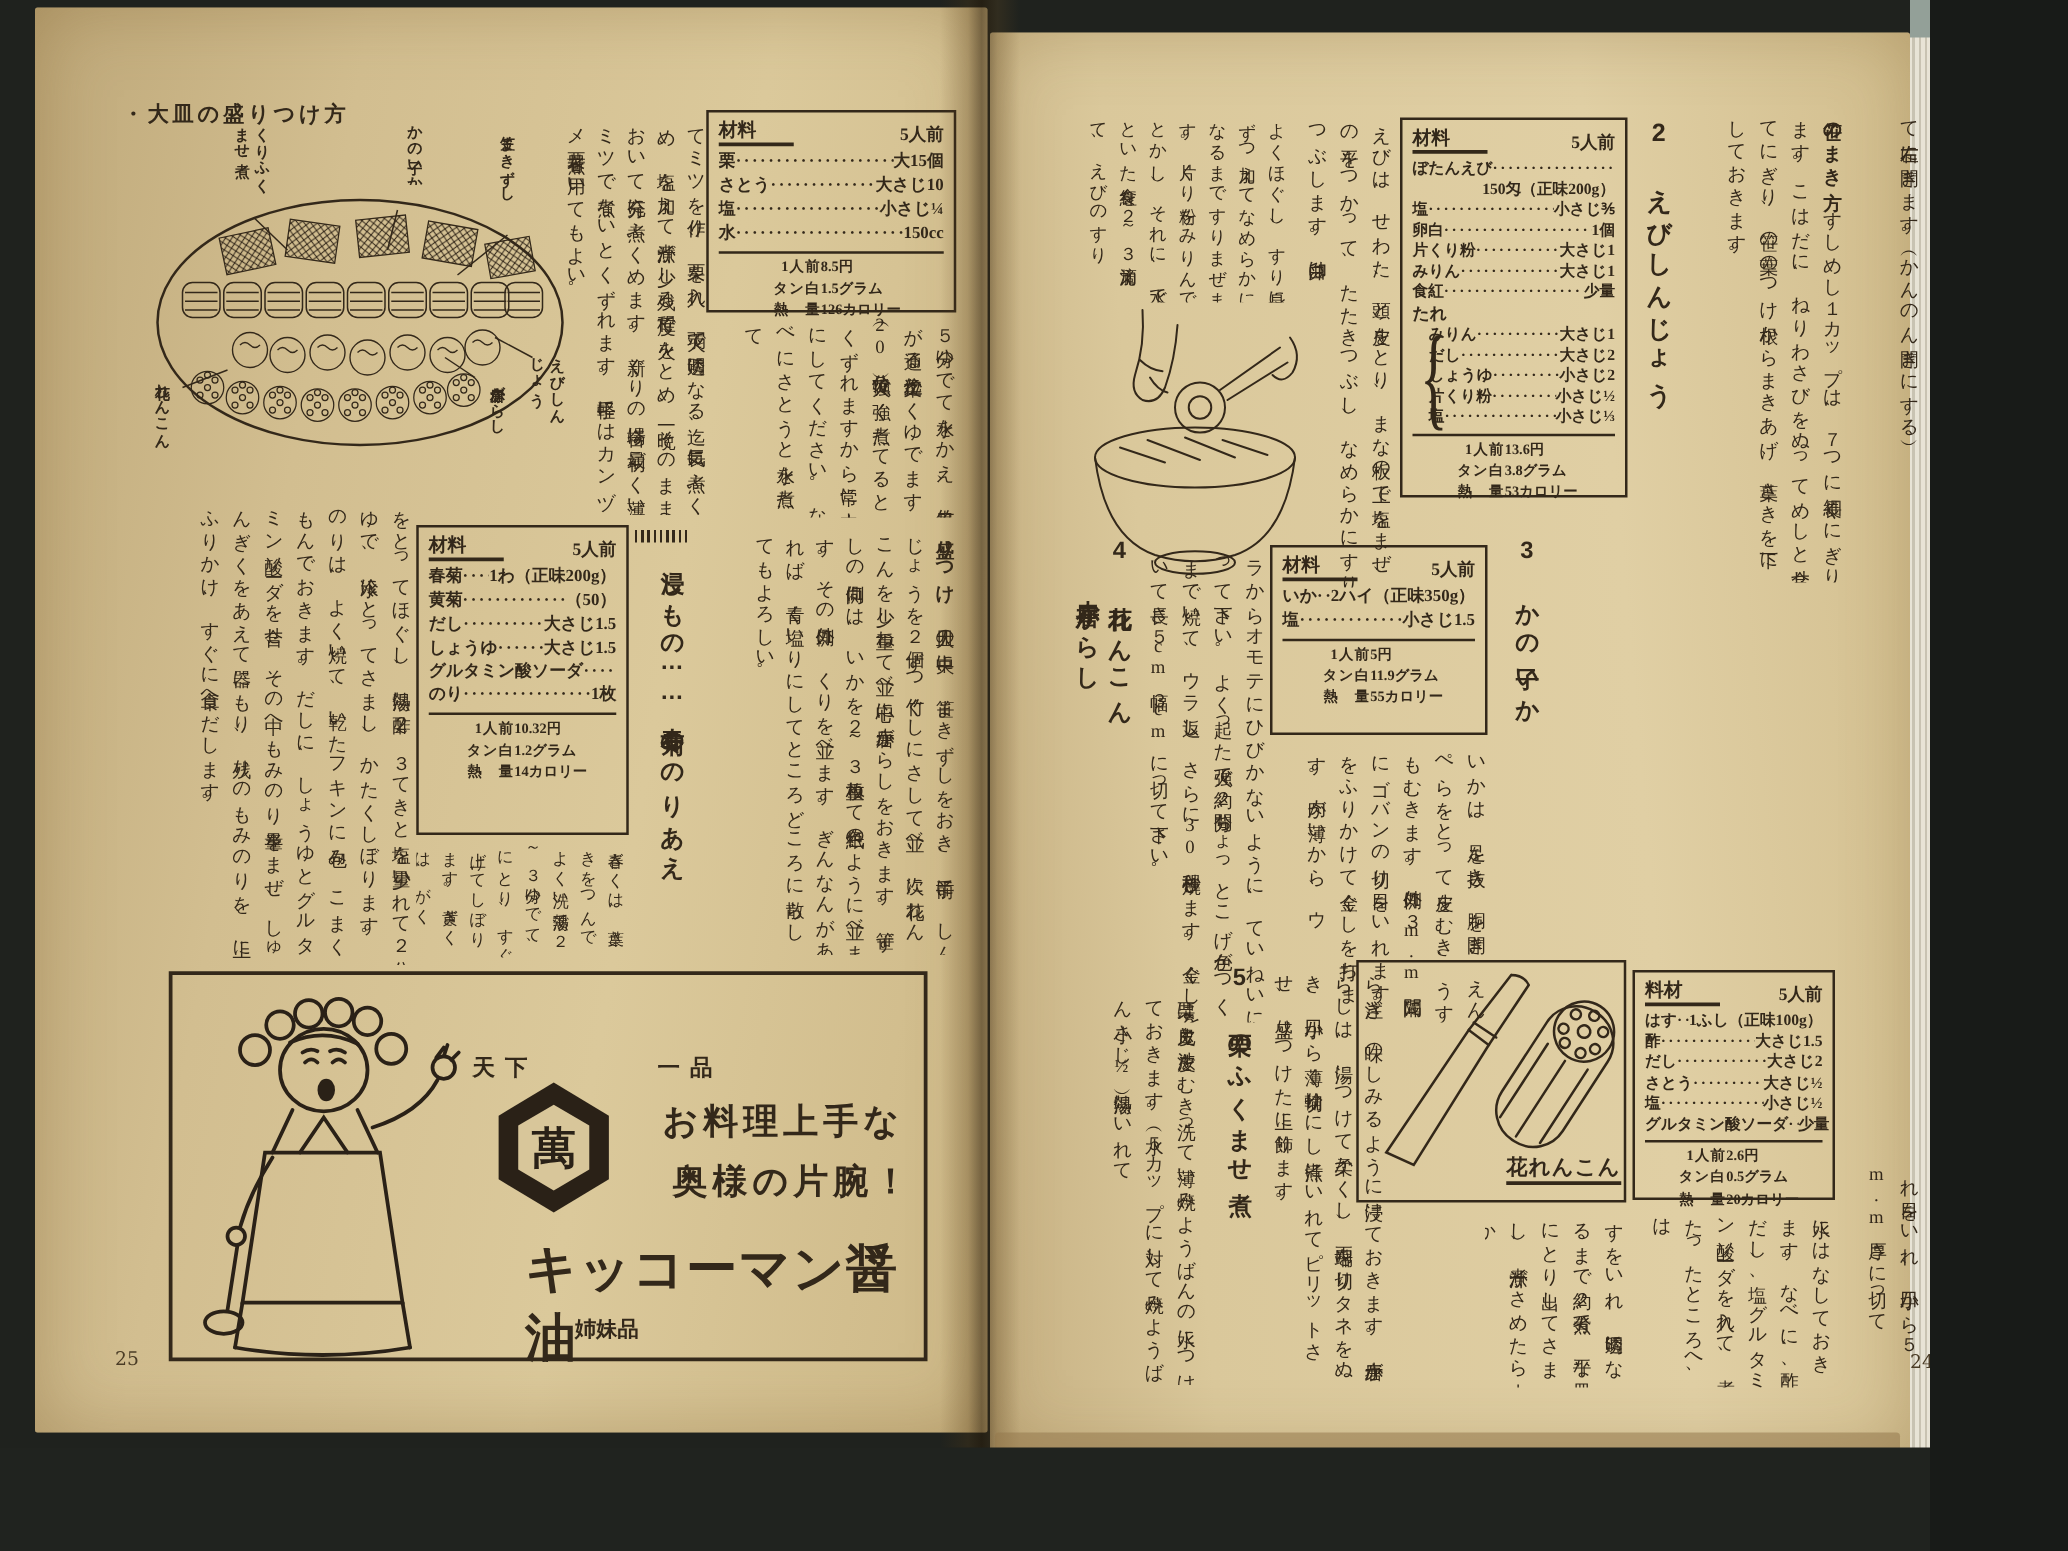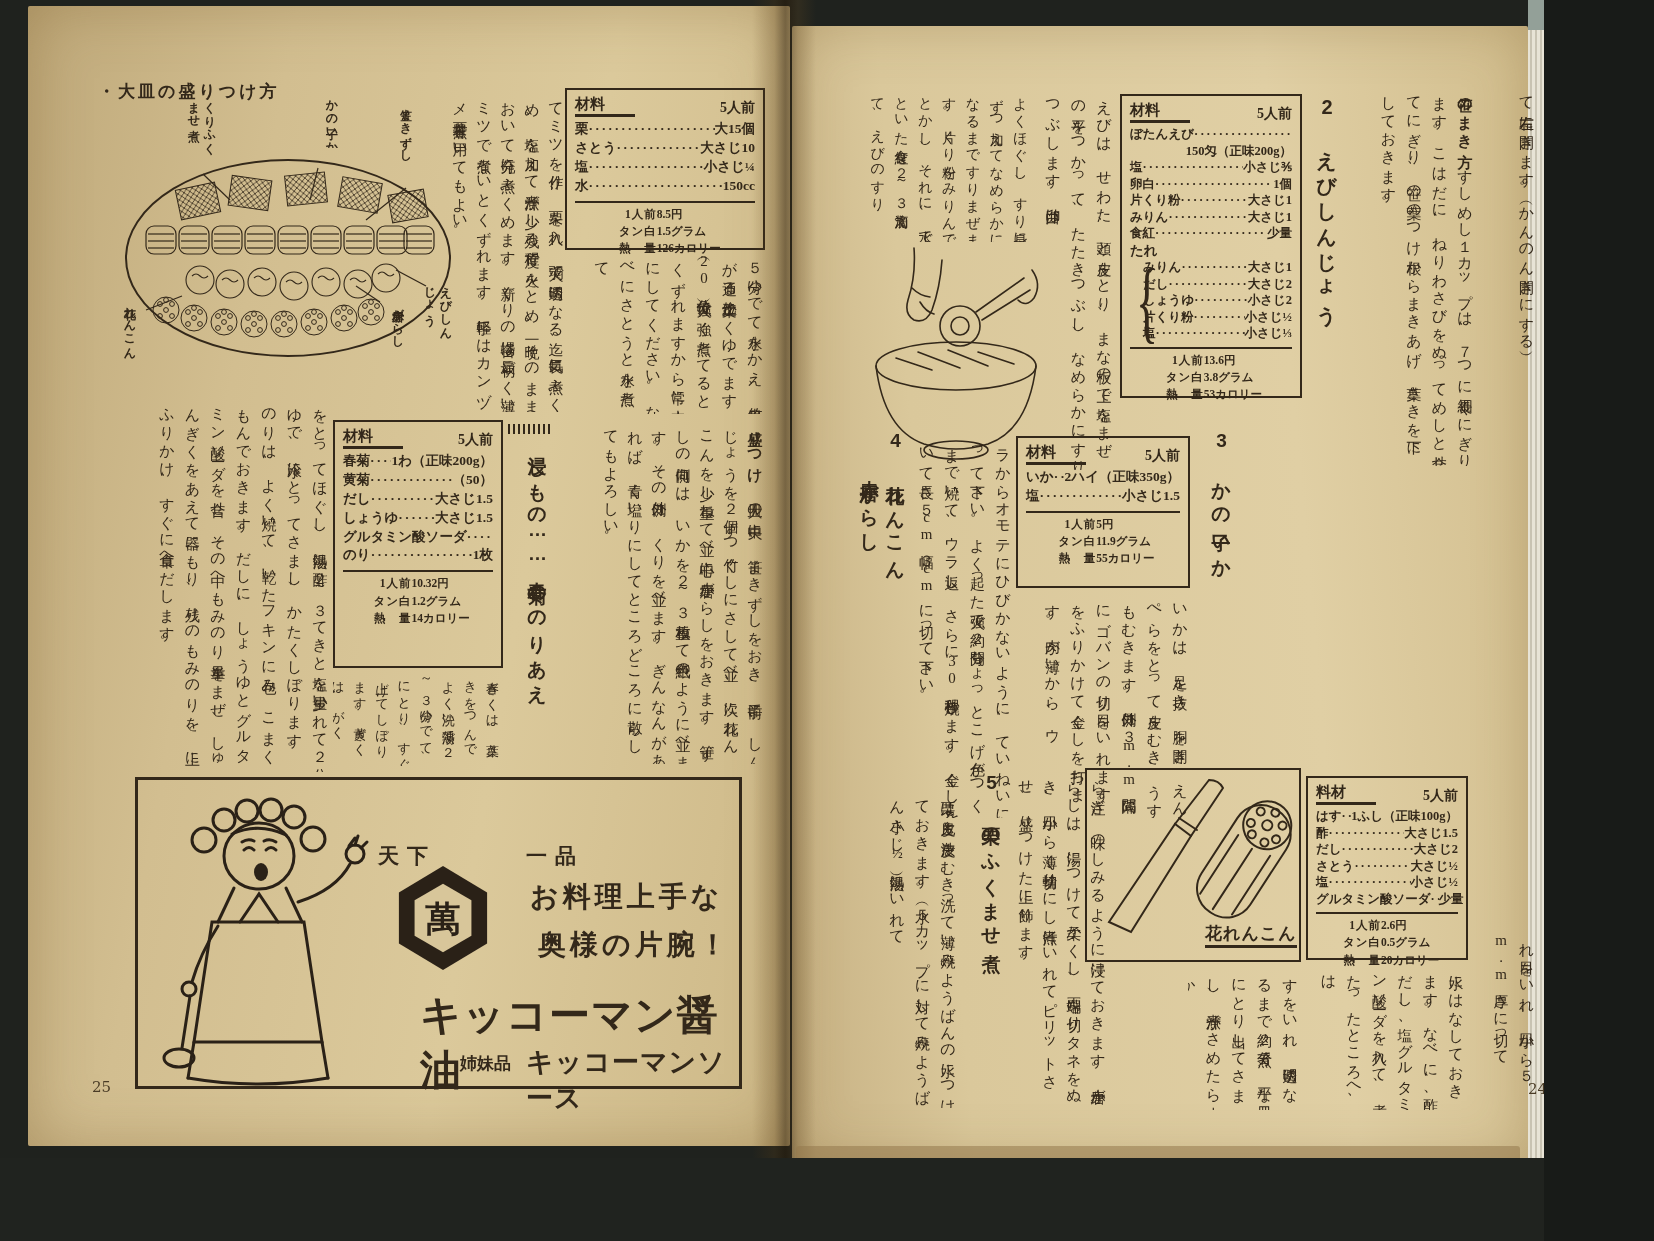--- a/index.html
+++ b/index.html
@@ -63,21 +63,21 @@
          font-weight:400;font-family:"Liberation Serif",serif;}
   .nut{border-top:2px solid var(--ink);margin-top:5px;padding:3px 2px 0 6px;}
   .nrow{display:flex;font-size:11.5px;font-weight:700;line-height:1.5;text-align:right;}
   .nl{width:44%;letter-spacing:1px;white-space:nowrap;}
   .nv{white-space:nowrap;}
   .sm .row{font-size:12.5px;line-height:1.32;}
 
   
   .ad{position:absolute;left:135px;top:777px;width:607px;height:312px;border:3.5px solid var(--ink);}
   .ad .inner{position:absolute;inset:0;}
-  .ad-slogan{position:absolute;font-family:"Liberation Sans",sans-serif;font-weight:700;font-size:21px;letter-spacing:8px;}
+  .ad-slogan{position:absolute;font-family:"Liberation Sans",sans-serif;font-weight:700;font-size:18px;letter-spacing:8px;}
   .ad-copy{position:absolute;font-size:28px;font-weight:600;letter-spacing:4px;font-family:"Liberation Serif",serif;}
   .ad-brand{position:absolute;font-family:"Liberation Sans",sans-serif;font-weight:800;font-size:41px;letter-spacing:1px;}
   .ad-sister-label{position:absolute;font-family:Liberation Serif, serif;font-weight:700;font-size:17px;}
   .ad-sister{position:absolute;font-family:"Liberation Sans",sans-serif;font-weight:800;font-size:27px;letter-spacing:1px;}
 
   
   .lotus-box{position:absolute;left:1085px;top:768px;width:216px;height:194px;border:2.5px solid var(--ink);}
   .lotus-label{position:absolute;left:118px;top:152px;font-family:"Liberation Sans",sans-serif;
                font-weight:800;font-size:17px;border-bottom:3px solid var(--ink);letter-spacing:1px;}
   svg{position:absolute;overflow:visible;}
@@ -338,21 +338,20 @@
       <div class="ad-slogan" style="left:388px;top:62px;font-family:Liberation Serif, serif;">一品</div>
       <svg style="left:256px;top:84px;" width="98" height="108" viewBox="0 0 100 110">
         <polygon points="50,2 95,29 95,81 50,108 5,81 5,29" fill="#2a2117"></polygon>
         <polygon points="50,20 79,37 79,73 50,90 21,73 21,37" fill="#d8c69a"></polygon>
         <text x="50" y="68" text-anchor="middle" font-size="36" font-weight="bold" fill="#2a2117" font-family="Liberation Serif, serif">萬</text>
       </svg>
       <div class="ad-copy" style="left:392px;top:98px;">お料理上手な</div>
       <div class="ad-copy" style="left:400px;top:146px;">奥様の片腕！</div>
       <div class="ad-brand" style="left:282px;top:208px;">キッコーマン醤油</div>
       <div class="ad-sister-label" style="left:322px;top:272px;">姉妹品</div>
-      <div class="ad-sister" style="left:388px;top:264px;">キッコーマンソース</div>
     </div>
   </div>
 
   <div class="pn" style="left:92px;top:1078px;">25</div>
 
   <div class="v vt" style="left:1482px;top:86px;width:82px;height:380px;">充分にまわったら、とり出し皮のまま身を中央から両側に包丁をいれて左右に開きます。（かんのん開きにする）</div>
   <div class="v vt" style="left:1348px;top:86px;width:130px;height:380px;">
     <b class="lead">笹のまき方</b><span>　すしめし１カップは、７つに細長くにぎります。こはだに、ねりわさびをぬってめしと合せてにぎり、笹の葉のつけ根からまきあげ、葉さきを下にしておきます。</span>
   </div>
 

